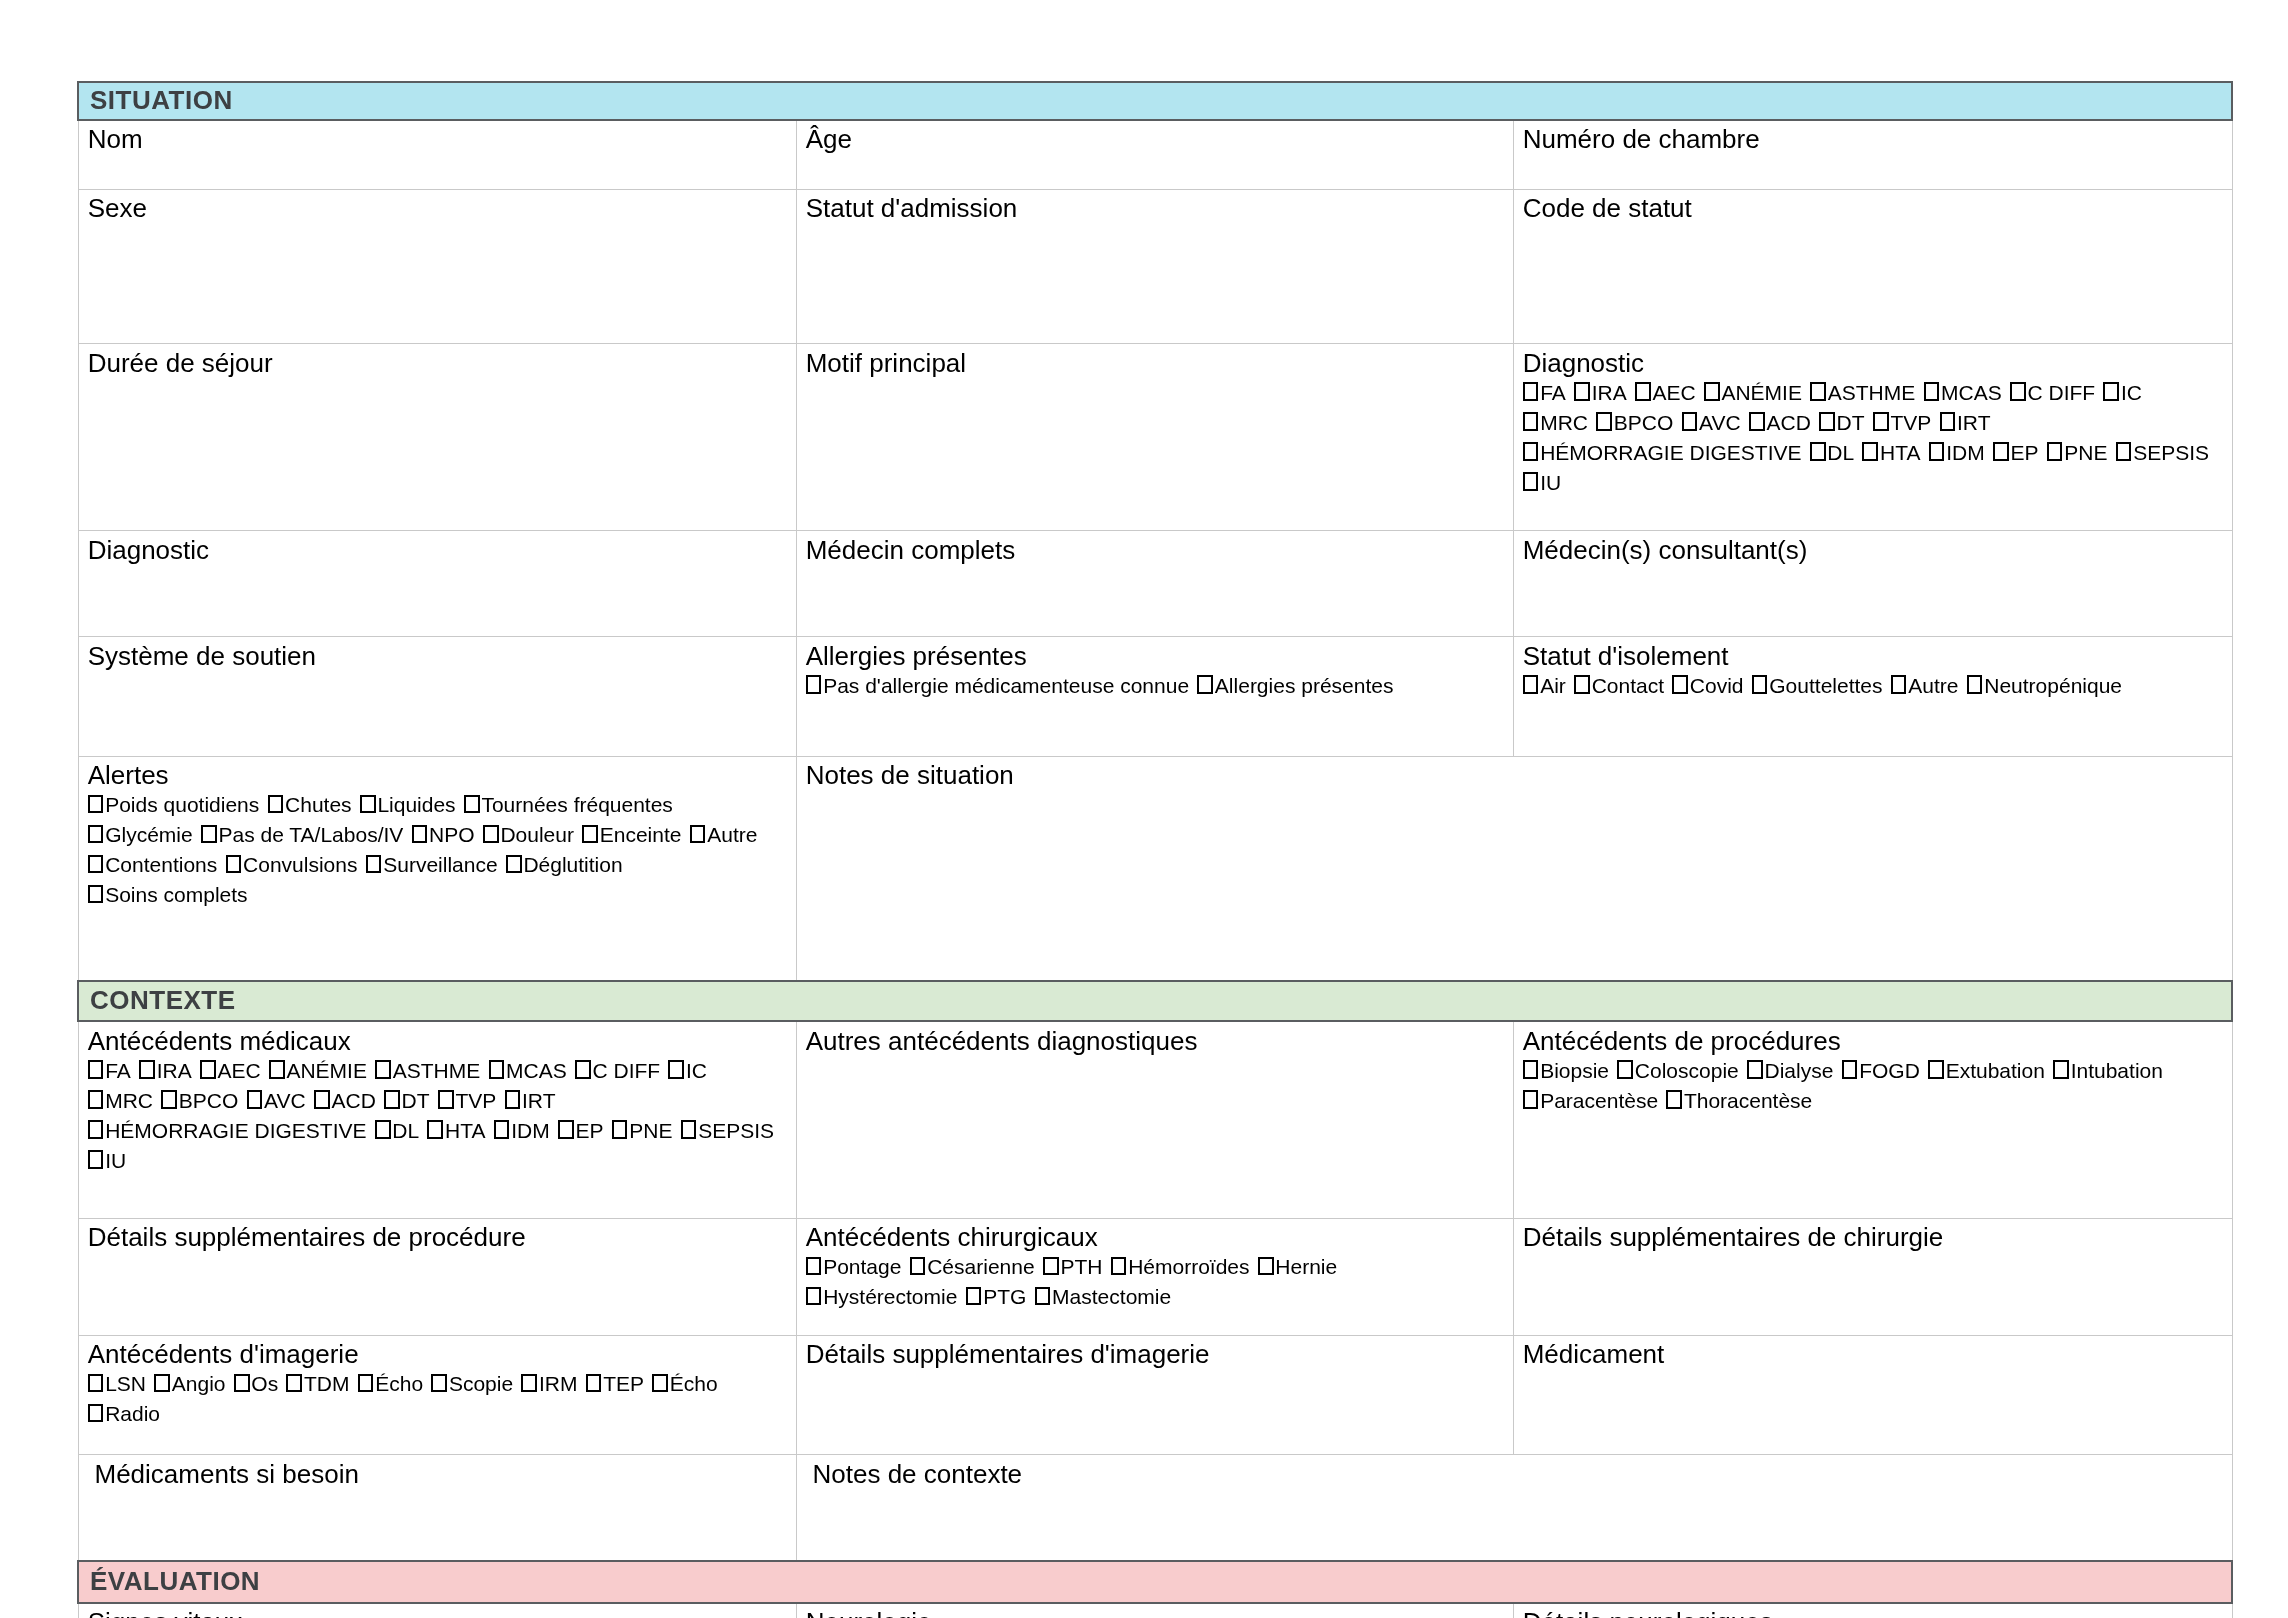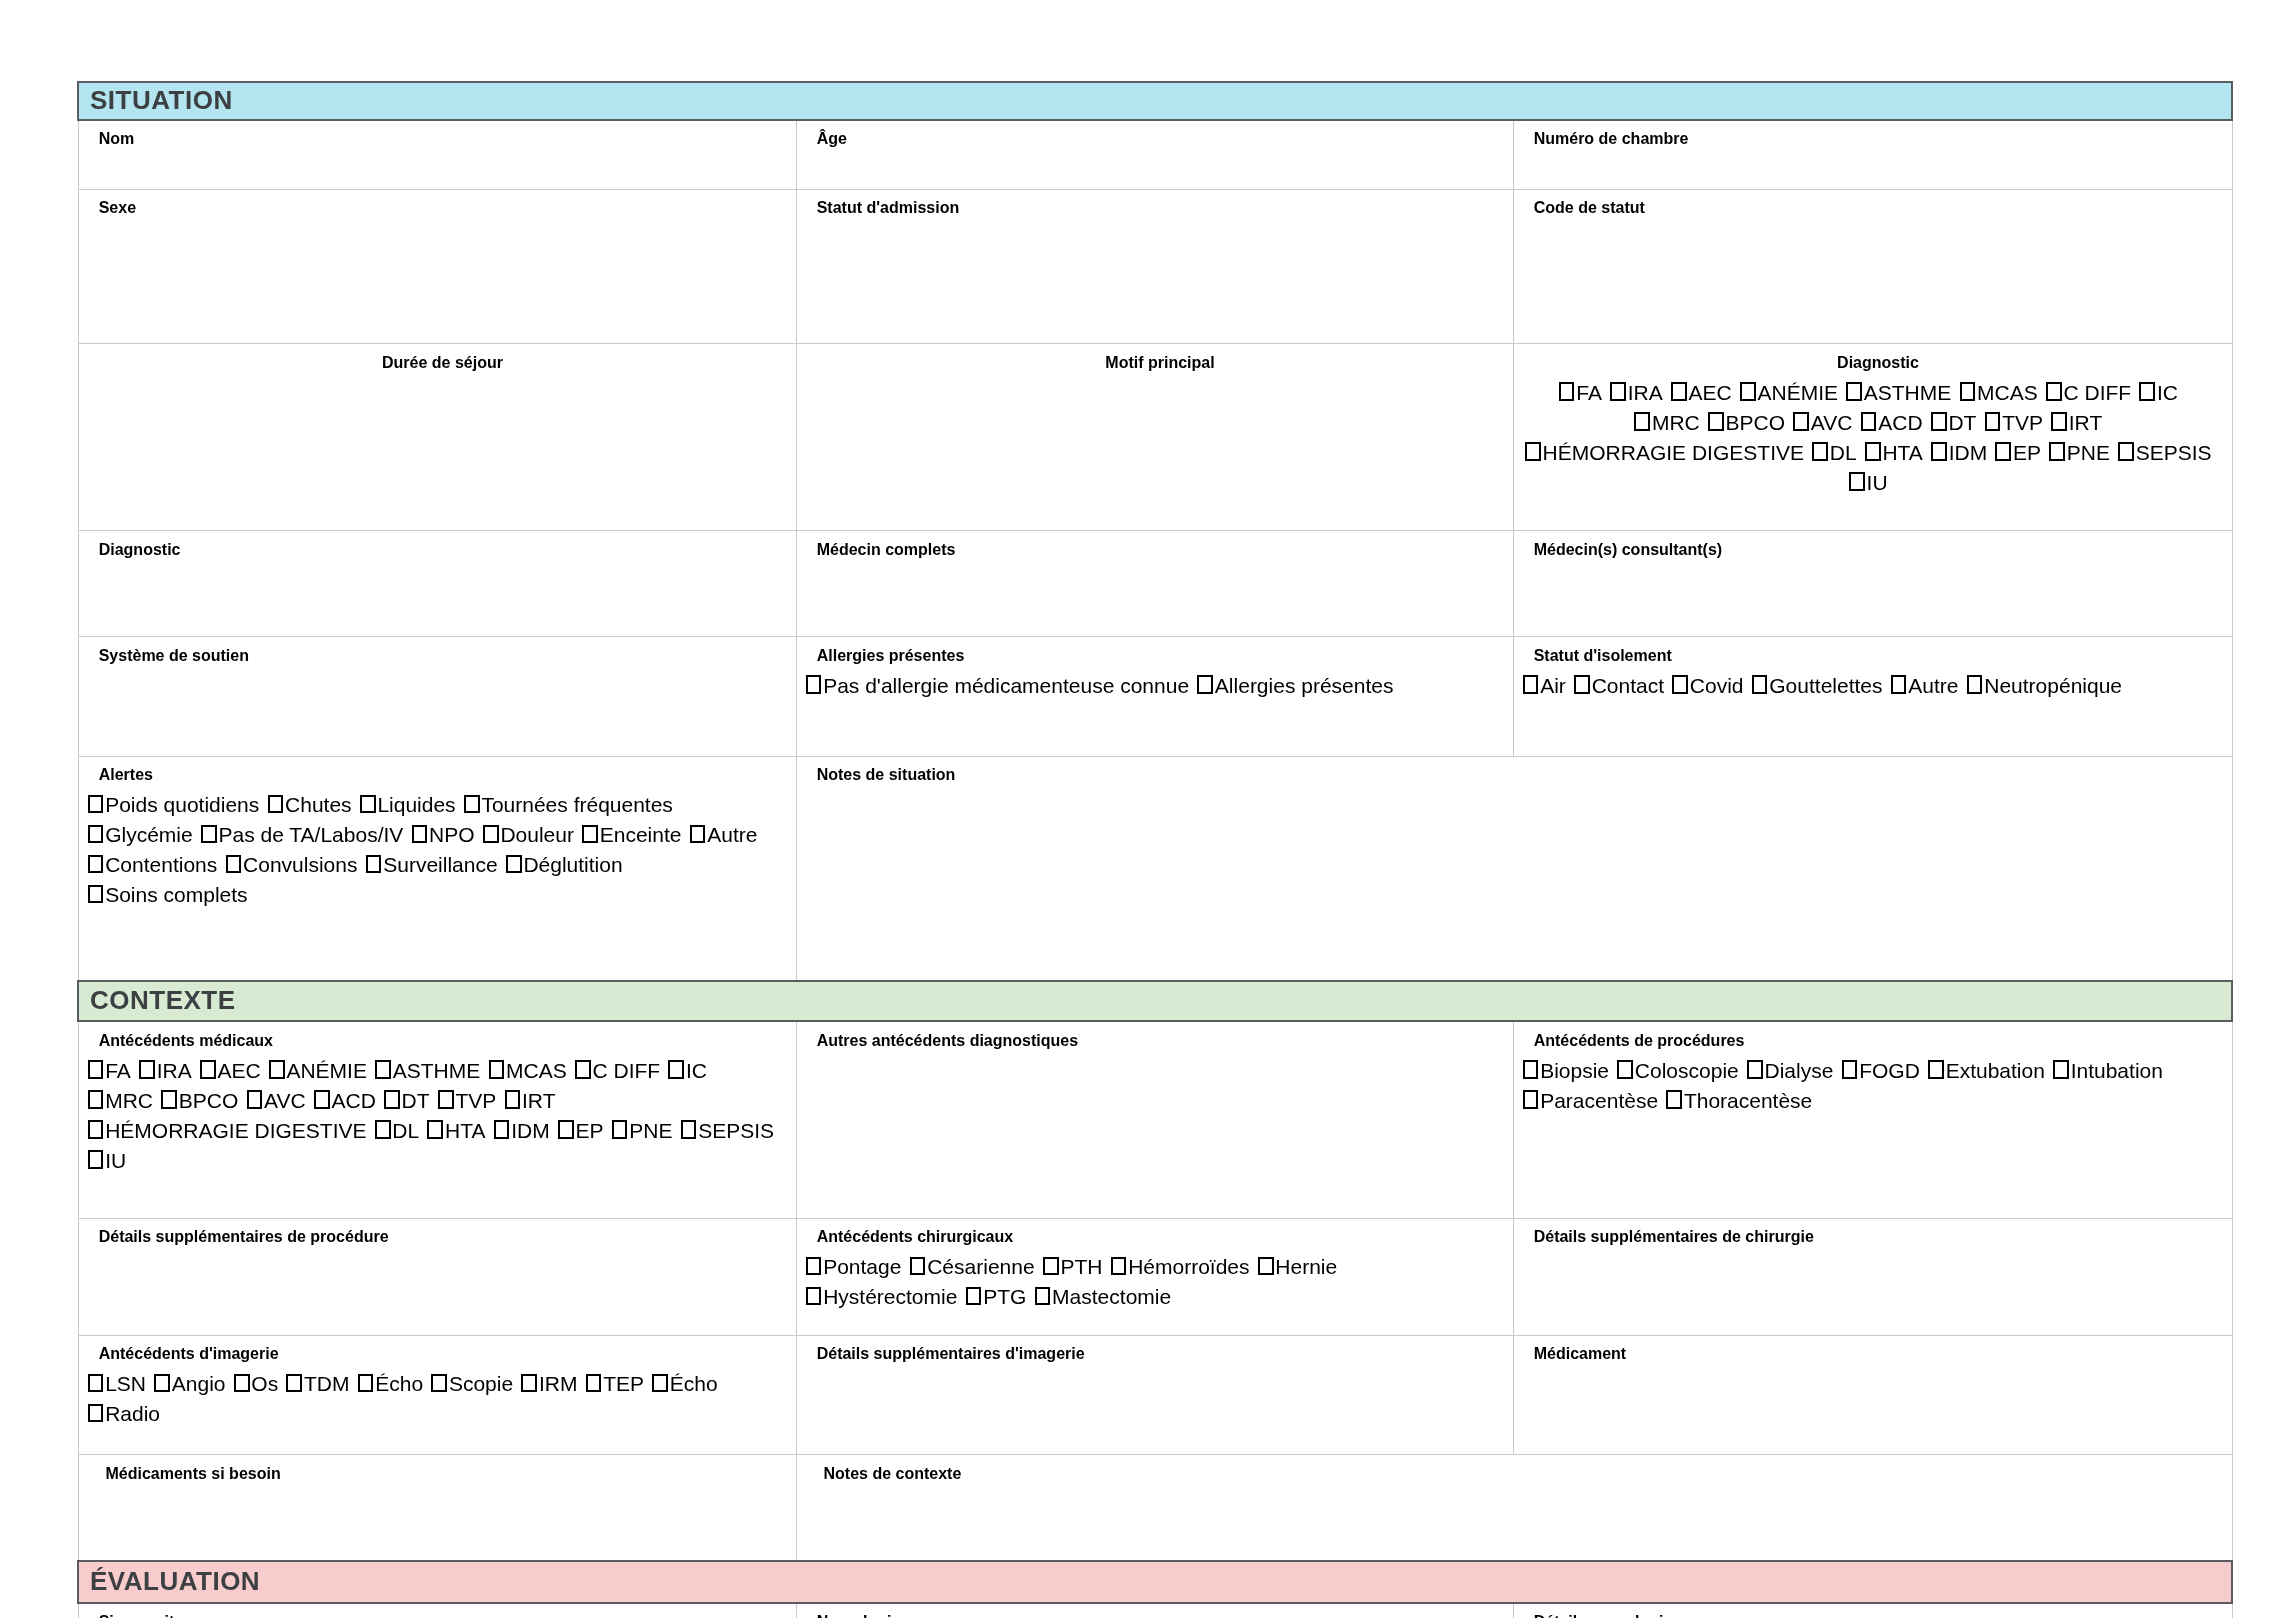--- a/index.html
+++ b/index.html
@@ -27,24 +27,23 @@
   td.section-header {
     border:2.8px solid #5a5d60;
     padding:1.8px 11px 2.8px 11px;
     font-size:26px;
     font-weight:bold;
     color:#3d4043;
     letter-spacing:0.5px;
     vertical-align:middle;
   }
   .cell-label {
-    font-weight:bold;
-    font-size:16px;
+    font-weight:normal;
+    font-size:26px;
     line-height:30px;
-    margin-left:11px;
   }
   .ck-list {
     font-size:21px;
     line-height:30px;
     font-weight:normal;
   }
   .ck-item {
     display:inline-block;
     white-space:nowrap;
     margin-right:8.3px;
@@ -56,21 +55,21 @@
     box-sizing:border-box;
     margin-right:1.8px;
     vertical-align:-0.9px;
   }
   
   tr.hr-situation  td { height:29px; }
   tr.hr-contexte   td { height:34px; }
   tr.hr-evaluation td { height:35px; }
   tr.r1  td { height:59px; }
   tr.r2  td { height:144px; }
-  tr.r3  td { height:177px;text-align:center; }
+  tr.r3  td { height:177px; }
   tr.r4  td { height:96px; }
   tr.r5  td { height:109px; }
   tr.r6  td { height:214px; }
   tr.r7  td { height:186px; }
   tr.r8  td { height:107px; }
   tr.r9  td { height:109px; }
   tr.r10 td { height:96px;padding-left:16px; }
   tr.r11 td { height:83px; }
 </style>
 </head>

